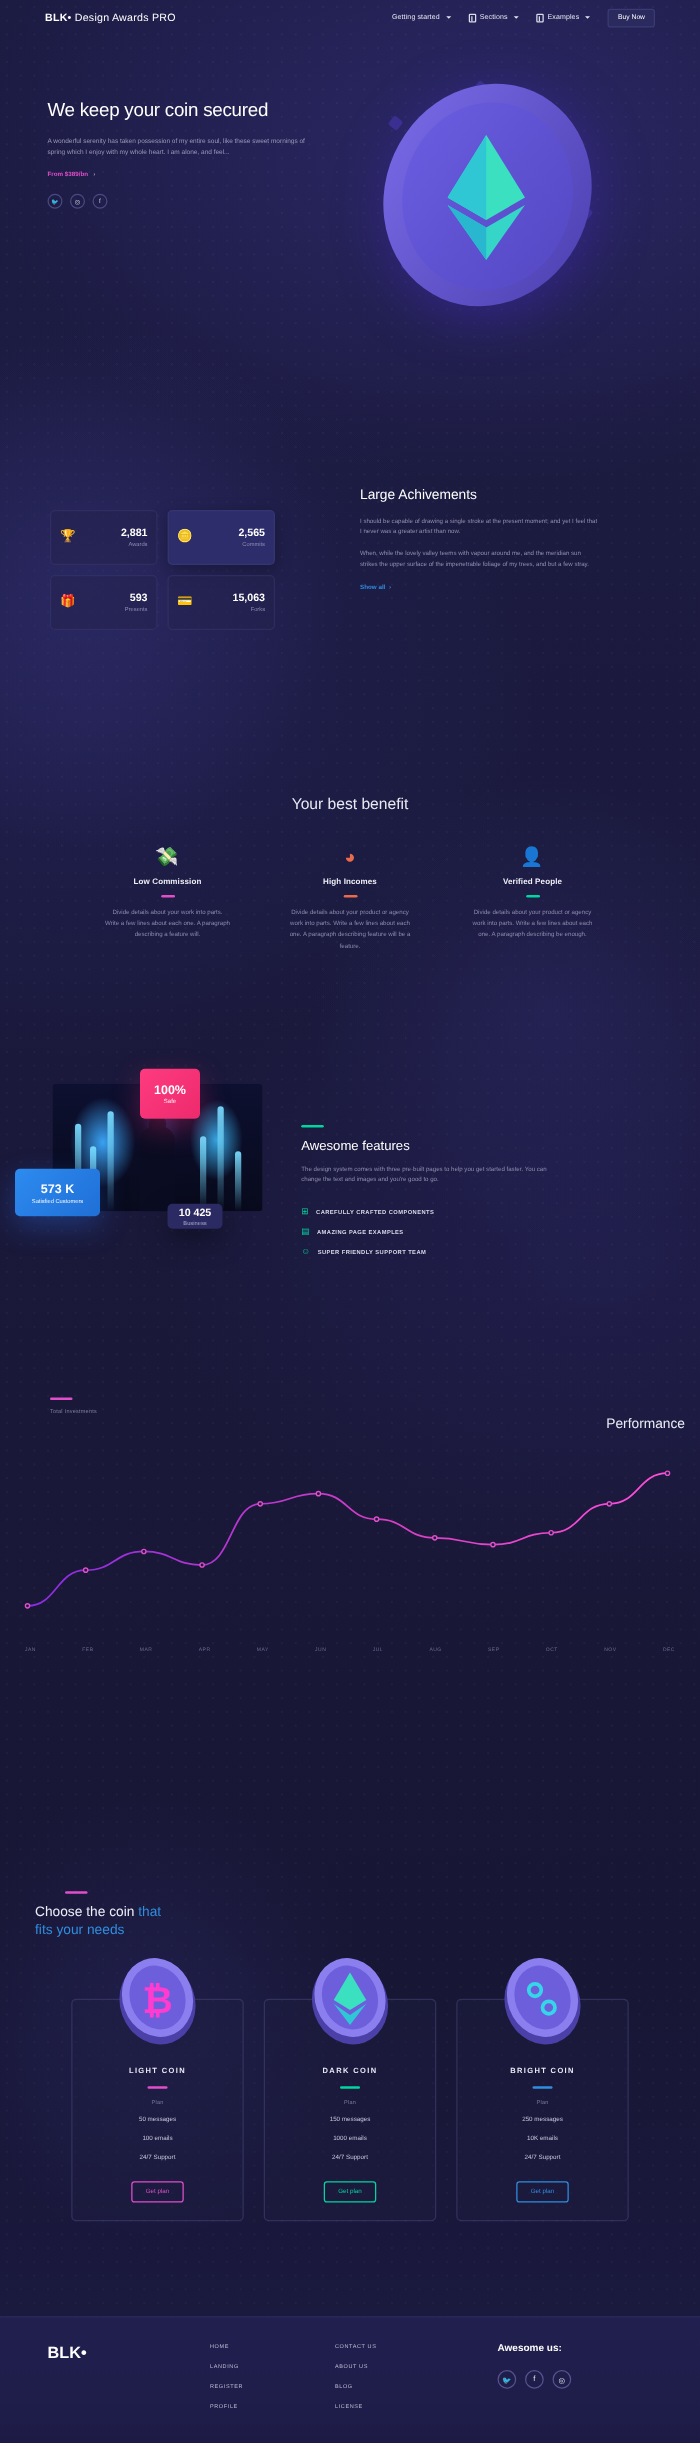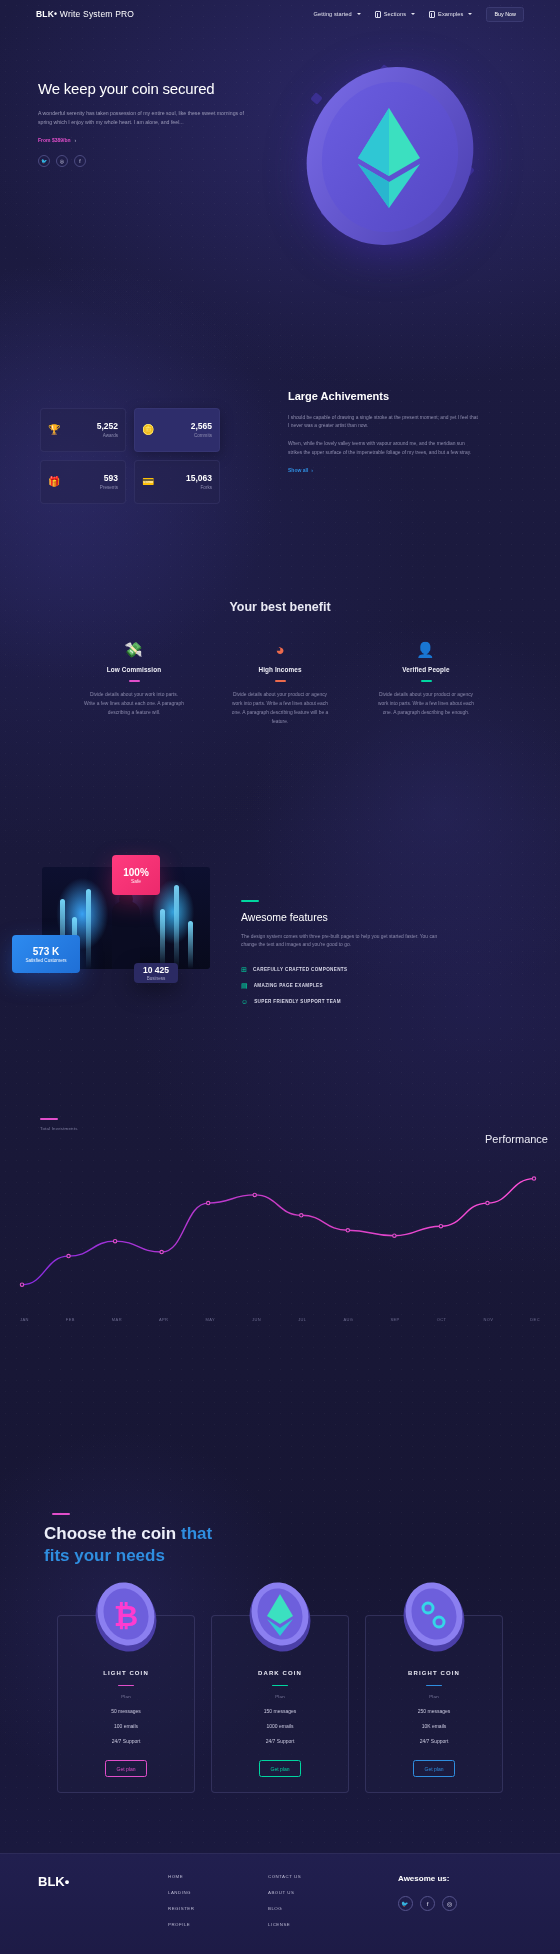--- a/index.html
+++ b/index.html
@@ -66,28 +66,28 @@
   .srow { display:flex; gap:8px; margin-bottom:8px; }
   .scard { width:86px; height:44px; border-radius:4px; background:rgba(36,35,78,.55);
     border:0.5px solid rgba(80,78,140,.25); padding:6px 7px; display:flex; align-items:center;
     justify-content:space-between; cursor:pointer; }
   .scard.hl { background:#2e2d6b; box-shadow:0 4px 14px rgba(0,0,0,.3); }
   .sico { font-size:10px; line-height:1; }
   .snum { font-size:8.5px; font-weight:700; text-align:right; color:#fff; line-height:1.1; }
   .slab { font-size:4.6px; color:#8d8cb0; text-align:right; margin-top:1px; }
 
   .ach { position:absolute; top:390px; left:288px; width:190px; }
-  .ach h2 { font-size:11px; line-height:1.25; font-weight:700; color:#fff; }
+  .ach h2 { font-size:11px; line-height:1.25; font-weight:400; color:#fff; }
   .ach p { margin-top:10px; font-size:4.9px; line-height:1.7; color:#8f8eaf; }
   .ach .showall { margin-top:10px; font-size:5px; color:#2f8ee0; font-weight:700;
     display:flex; align-items:center; gap:3px; cursor:pointer;}
 
   
   .benefits { position:absolute; top:600px; left:0; width:560px; text-align:center; }
-  .benefits h2 { font-size:12.5px; font-weight:700; color:#e9e9f4; }
+  .benefits h2 { font-size:12.5px; font-weight:400; color:#e9e9f4;margin-top:36px; }
   .bgrid { display:flex; justify-content:center; gap:34px; margin-top:28px; }
   .bcol { width:112px; text-align:center; }
   .bicon { font-size:15px; line-height:1; margin-bottom:9px; }
   .btitle { font-size:6.4px; font-weight:700; color:#f0f0f8; letter-spacing:.1px; }
   .bline { width:11px; height:1.6px; margin:7px auto 8px; border-radius:2px; }
   .bdesc { font-size:4.9px; line-height:1.85; color:#8a89ab; padding:0 6px; }
 
   
   .media { position:absolute; top:855px; left:12px; width:220px; height:150px; }
   .photo { position:absolute; left:30px; top:12px; width:168px; height:102px; border-radius:3px;
@@ -134,21 +134,21 @@
   .perf .sub { margin-left:28px; margin-top:6px; font-size:4.4px; color:#7f7ea0; letter-spacing:.2px;}
   .perf h2 { margin-left:28px; margin-top:2px; font-size:11px; font-weight:400; color:#ececf6;text-align:right; }
   .chart { position:relative; width:536px; height:160px; margin-top:8px; }
   .chart svg { display:block; }
   .xlabels { display:flex; justify-content:space-between; padding:0 8px; margin-top:4px; }
   .xlabels span { font-size:4px; color:#6d6c90; letter-spacing:.4px; }
 
   
   .pricing { position:absolute; top:1513px; left:0; width:560px; }
   .pricing .bar { width:18px; height:1.8px; background:#e14eca; border-radius:2px; margin-left:52px;}
-  .pricing h2 { margin-left:44px; margin-top:8px; font-size:17px; font-weight:700; line-height:1.3;
+  .pricing h2 { margin-left:28px; margin-top:8px; font-size:11px; font-weight:400; line-height:1.3;
     color:#eceef8; width:260px;}
   .pricing h2 .hl { color:#2f8ee0; }
   .pcards { display:flex; justify-content:center; gap:16px; margin-top:48px; }
   .pcard { width:138px; height:178px; border-radius:4px; border:0.6px solid rgba(95,92,150,.35);
     background:rgba(30,29,66,.4); position:relative; display:flex; flex-direction:column;
     align-items:center; padding-top:54px; }
   .pcoin { position:absolute; top:-44px; left:50%; transform:translateX(-50%); width:86px; height:86px; }
   .pname { font-size:6px; font-weight:700; letter-spacing:1.1px; color:#e9e9f4; }
   .pdiv { width:16px; height:1.4px; margin:9px 0 8px; border-radius:2px; }
   .pplan { font-size:4.4px; color:#7c7b9e; letter-spacing:.2px; }
@@ -173,21 +173,21 @@
 <body>
 
 <div class="page">
   <div class="dots"></div>
   <div class="blob" style="left:-140px;top:260px;width:420px;height:420px;background:radial-gradient(closest-side,rgba(55,52,125,.45),rgba(0,0,0,0));"></div>
   <div class="blob" style="left:250px;top:620px;width:380px;height:380px;background:radial-gradient(closest-side,rgba(50,47,115,.35),rgba(0,0,0,0));"></div>
   <div class="blob" style="left:-60px;top:1430px;width:360px;height:360px;background:radial-gradient(closest-side,rgba(50,47,118,.32),rgba(0,0,0,0));"></div>
 
   <div class="nav">
     <div class="logo">
-      <span>BLK•</span><span style="font-weight:400"> Write System PRO</span>
+      <span>BLK•</span><span style="font-weight:400"> Design Awards PRO</span>
     </div>
     <div class="nav-right">
       <div class="nav-item">
         <span>Getting started</span>
         <i class="caret"></i>
       </div>
       <div class="nav-item">
         <i class="nav-ico"></i>
         <span>Sections</span>
         <i class="caret"></i>
@@ -231,21 +231,21 @@
       <polygon points="31,74 62,56 31,100 0,56" fill="#35d6c8"></polygon>
       <polygon points="31,74 31,100 0,56" fill="#29b6cf"></polygon>
     </svg>
   </div>
 
   <div class="stats">
     <div class="srow">
       <div class="scard">
         <span class="sico" style="color:#ec6a4c">🏆</span>
         <span>
-          <div class="snum">5,252</div>
+          <div class="snum">2,881</div>
           <div class="slab">Awards</div>
         </span>
       </div>
       <div class="scard hl">
         <span class="sico">🪙</span>
         <span>
           <div class="snum">2,565</div>
           <div class="slab">Commits</div>
         </span>
       </div>

